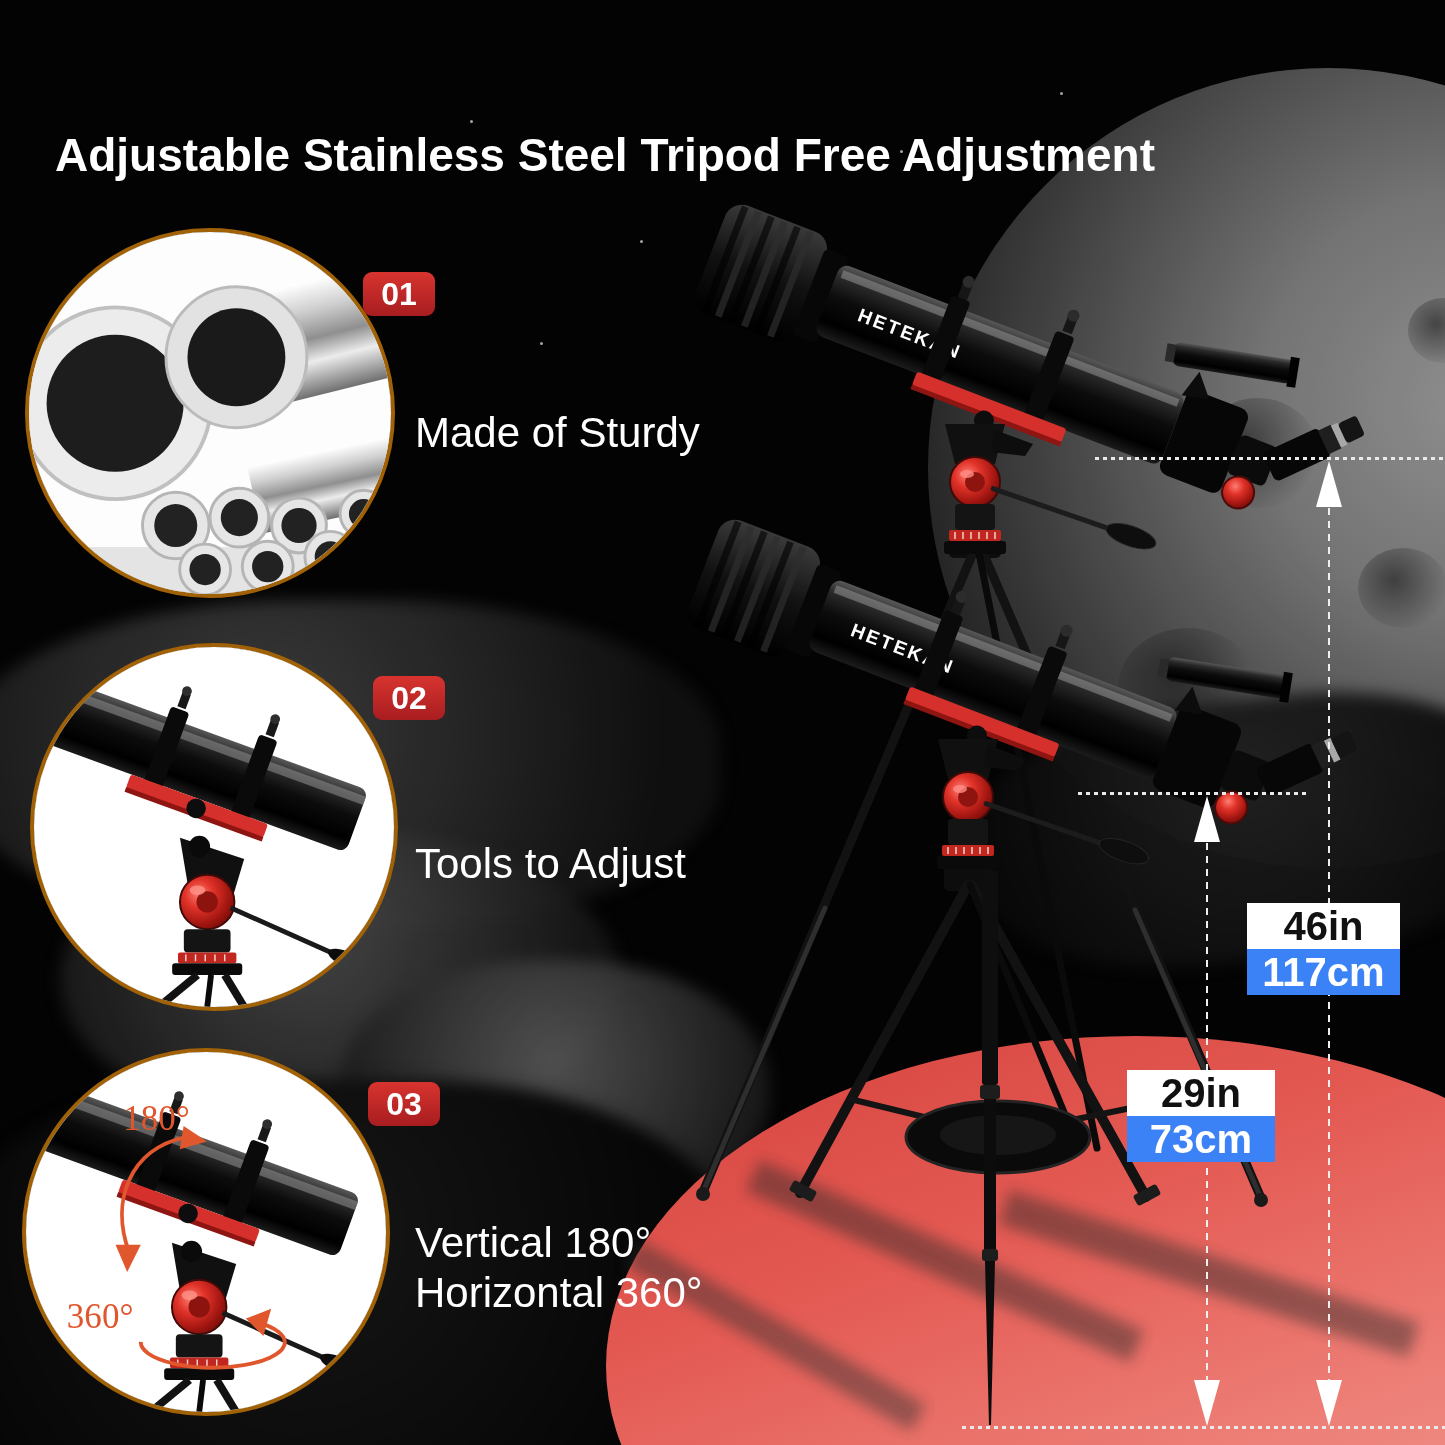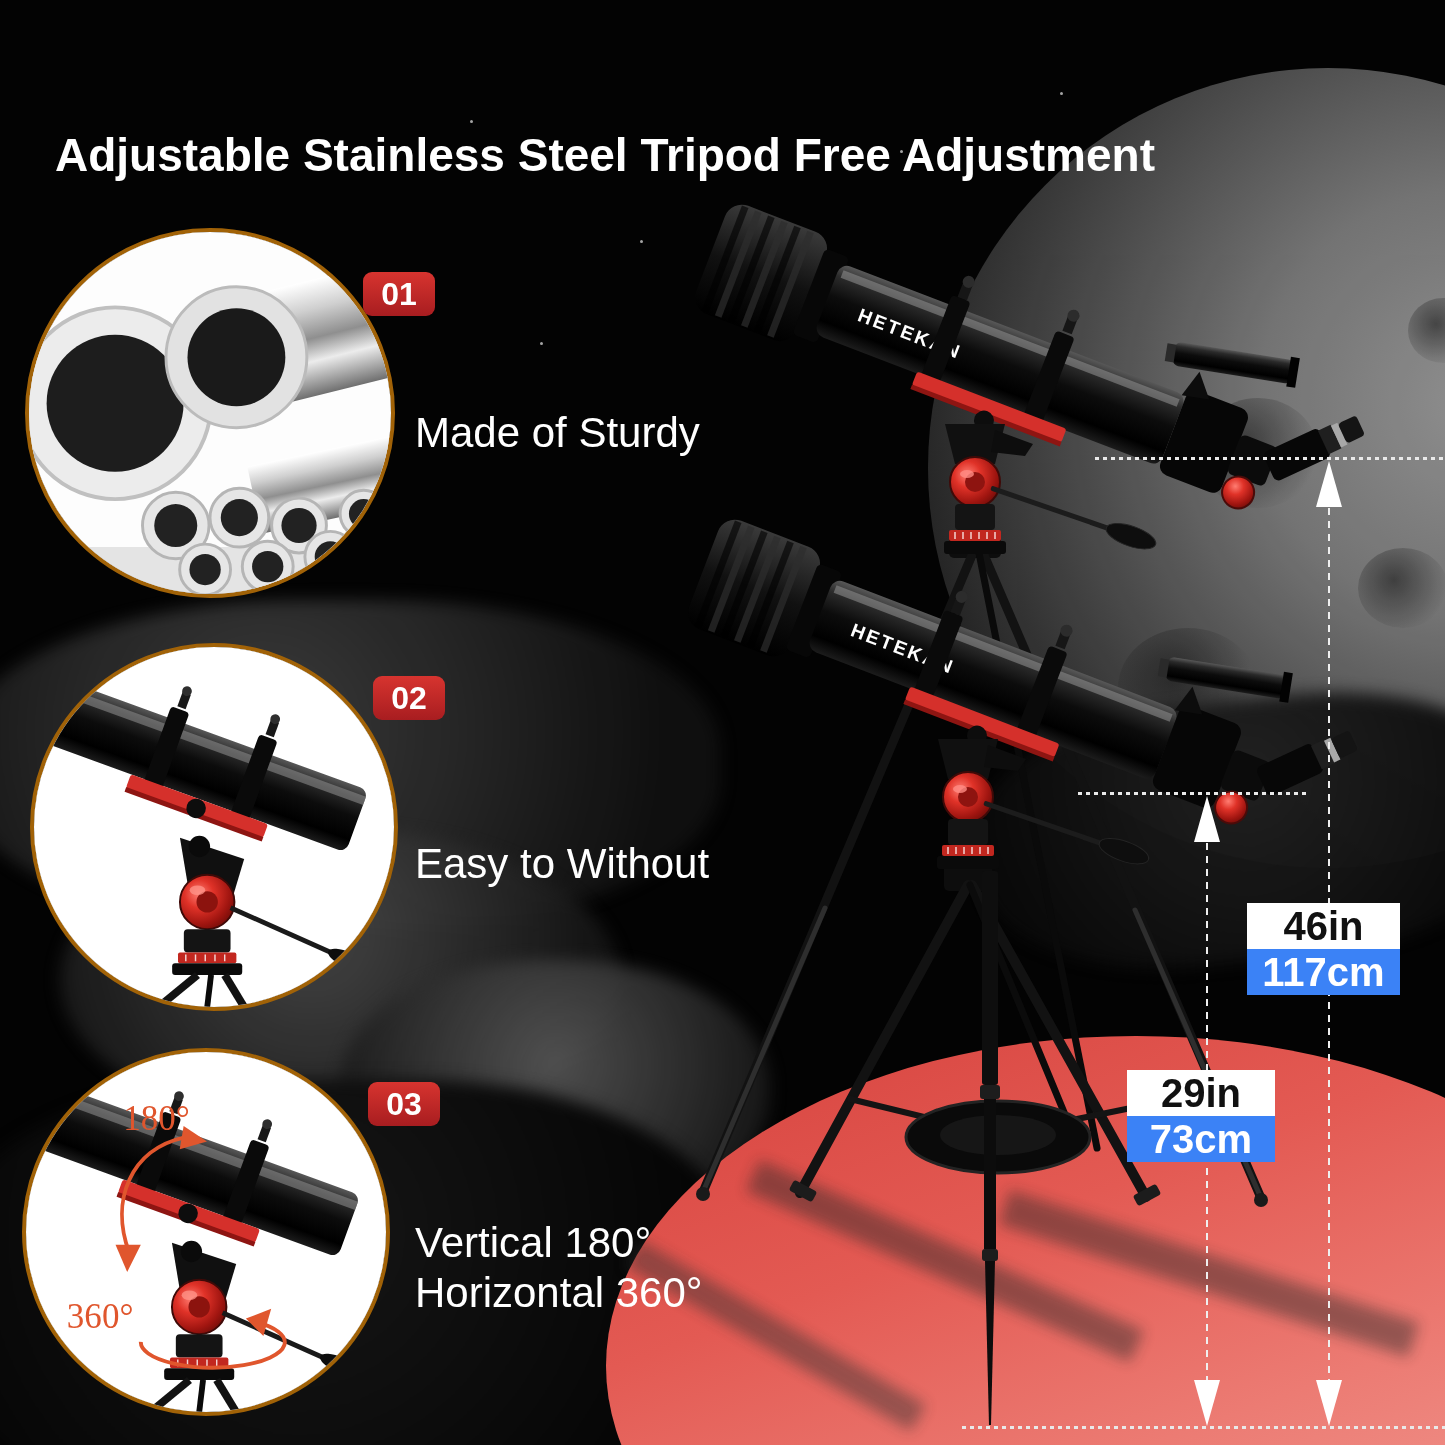--- a/index.html
+++ b/index.html
@@ -301,21 +301,21 @@
   <div class="fcircle" style="left:30px;top:643px;width:360px;height:360px;">
     <svg width="360" height="360" viewBox="0 0 370 370">
       <rect x="0" y="0" width="370" height="370" fill="#ffffff"></rect>
       <use href="#mountCloseup" xlink:href="#mountCloseup"></use>
     </svg>
   </div>
   <div class="badge" style="left:362px;top:676px;margin-left:11px;">
     <span>02</span>
   </div>
   <div class="caption" style="left:415px;top:839px;">
-    <div>Easy to Without</div>
+    <div>Tools to Adjust</div>
   </div>
 
   
   <div class="fcircle" style="left:22px;top:1048px;width:360px;height:360px;">
     <svg width="360" height="360" viewBox="0 0 370 370">
       <rect x="0" y="0" width="370" height="370" fill="#ffffff"></rect>
       <use href="#mountCloseup" xlink:href="#mountCloseup"></use>
       <text x="100" y="80" font-size="36" fill="#e0562d" font-family="Liberation Serif, serif">180°</text>
       <path d="M162,88 C108,100 86,152 106,206" stroke="#e0562d" stroke-width="4" fill="none"></path>
       <polygon points="162,76 186,92 158,100" fill="#e0562d"></polygon>

